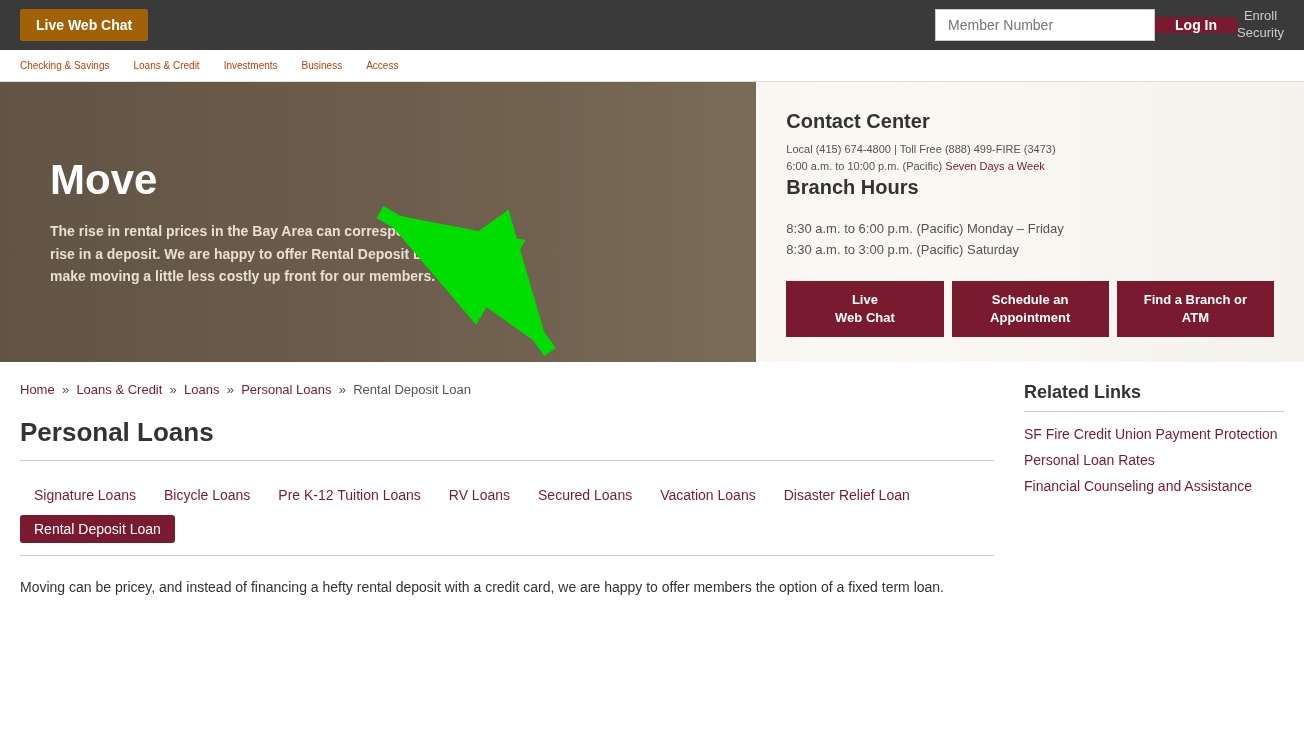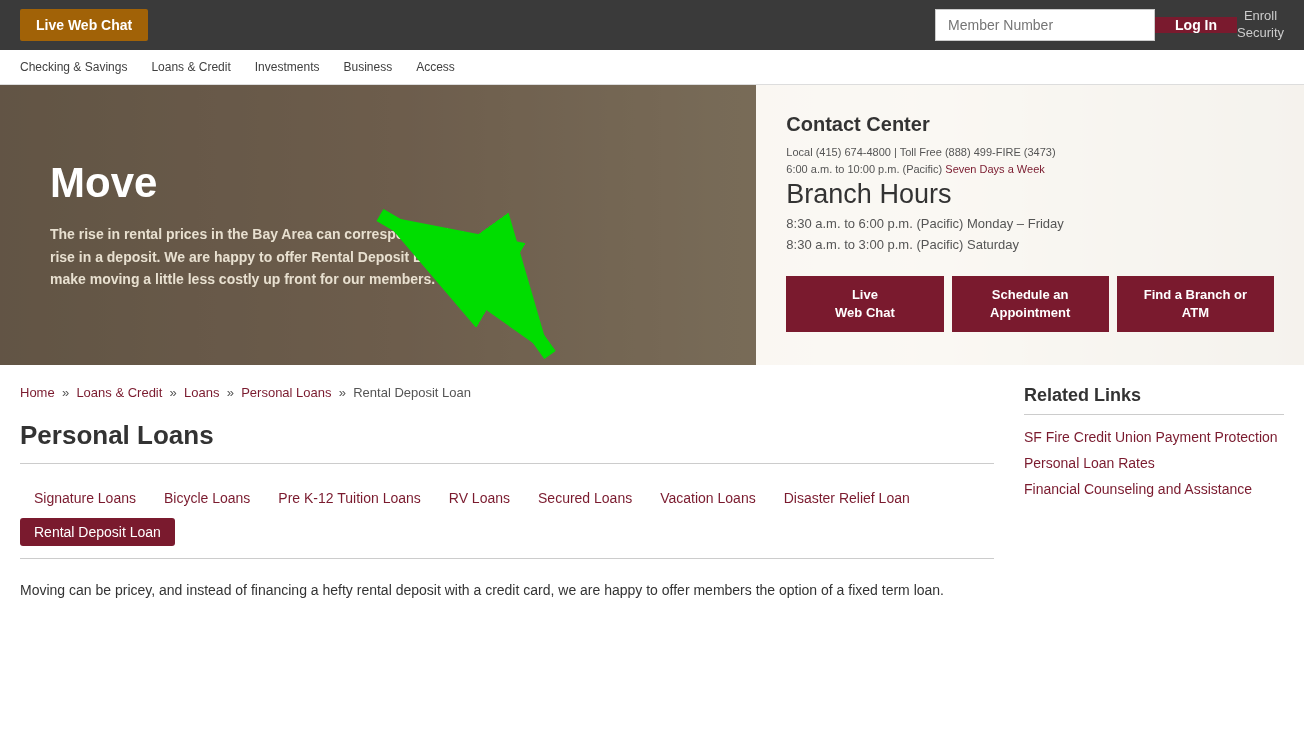--- a/index.html
+++ b/index.html
@@ -86,23 +86,23 @@
       color: #7a1a2e;
       font-weight: bold;
     }
     .nav-links {
       display: flex;
       align-items: center;
       gap: 24px;
       flex: 1;
     }
     .nav-link {
-      color: #404040;
+      color: #c2410c;
       text-decoration: none;
-      font-size: 12px;
+      font-size: 10px;
       cursor: pointer;
     }
     .search-box {
       display: flex;
       align-items: center;
       border: 1px solid #ccc;
       padding: 4px 8px;
       background: #f9f9f9;
     }
     .search-input {
@@ -162,24 +162,24 @@
       color: #333;
       margin-bottom: 8px;
     }
     .contact-text {
       font-size: 11px;
       color: #555;
       line-height: 1.6;
     }
     .contact-text .highlight { color: #7a1a2e; }
     .branch-title {
-      font-size: 27px;
-      font-weight: normal;
+      font-size: 20px;
+      font-weight: bold;
       color: #333;
-      margin-bottom: 4px;
+      margin-bottom: 20px;
     }
     .branch-text {
       font-size: 13px;
       color: #555;
       line-height: 1.6;
       margin-bottom: 20px;
     }
     .action-buttons {
       display: flex;
       gap: 8px;

